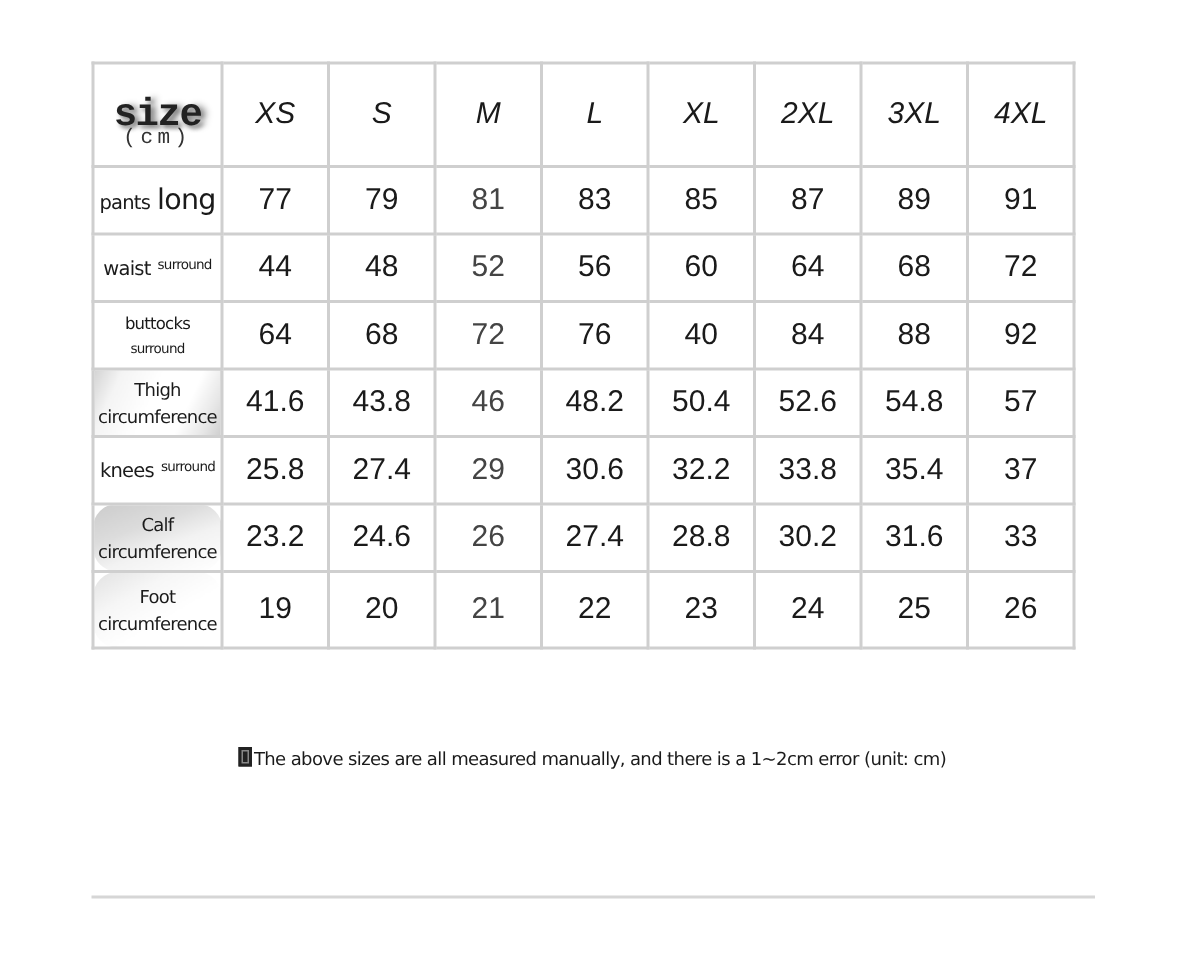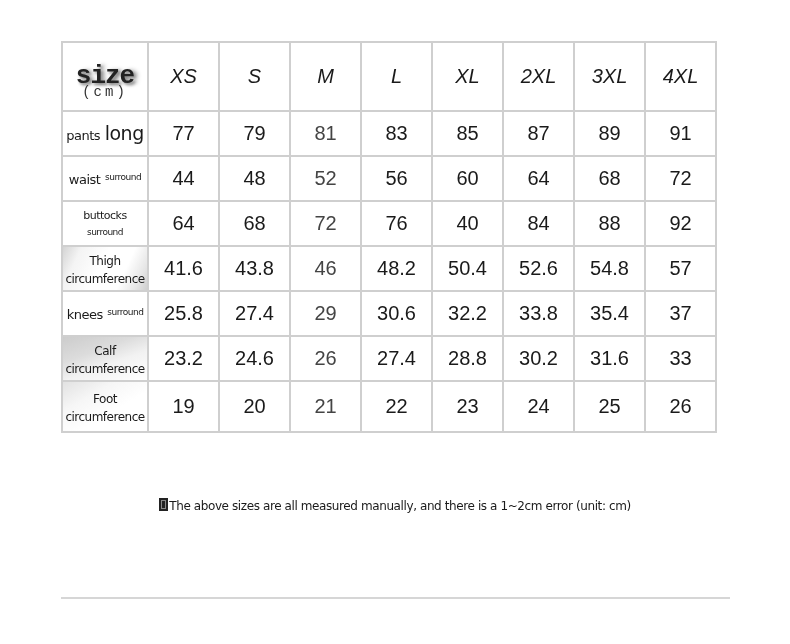--- a/index.html
+++ b/index.html
@@ -26,21 +26,21 @@
       border: 2px solid #cfcfcf;
       text-align: center;
       vertical-align: middle;
       padding: 0;
       background: #ffffff;
     }
     .col-label { width: 86px; }
     .col-val { width: 71px; }
     .row-header td { height: 67px; }
     .row-body td { height: 43px; }
-    .row-last td { height: 49px; }
+    .row-last td { height: 49px; border-radius: 17px; }
 
     .hdr-size {
       font-family: Liberation Mono, monospace;
       position: relative;
       line-height: 1;
     }
     .hdr-size .big {
       display: block;
       font-size: 26px;
       font-weight: bold;
@@ -82,20 +82,21 @@
       vertical-align: 4px;
     }
     .lbl.two-line { font-size: 12px; }
 
     .grad-a {
       background: linear-gradient(115deg, #d4d4d4 0%, #f4f4f4 18%, #ffffff 45%, #ffffff 70%, #e6e6e6 88%, #cfcfcf 100%) !important;
       margin-top: 28px;
     }
     .grad-b {
       background: linear-gradient(160deg, #cccccc 0%, #dcdcdc 35%, #f2f2f2 60%, #ffffff 100%) !important;
+      border-radius: 16px;
     }
     .grad-c {
       background: linear-gradient(150deg, #e2e2e2 0%, #f6f6f6 30%, #ffffff 60%, #ffffff 100%) !important;
     }
 
     .note {
       position: absolute;
       left: 0;
       width: 790px;
       top: 498px;

